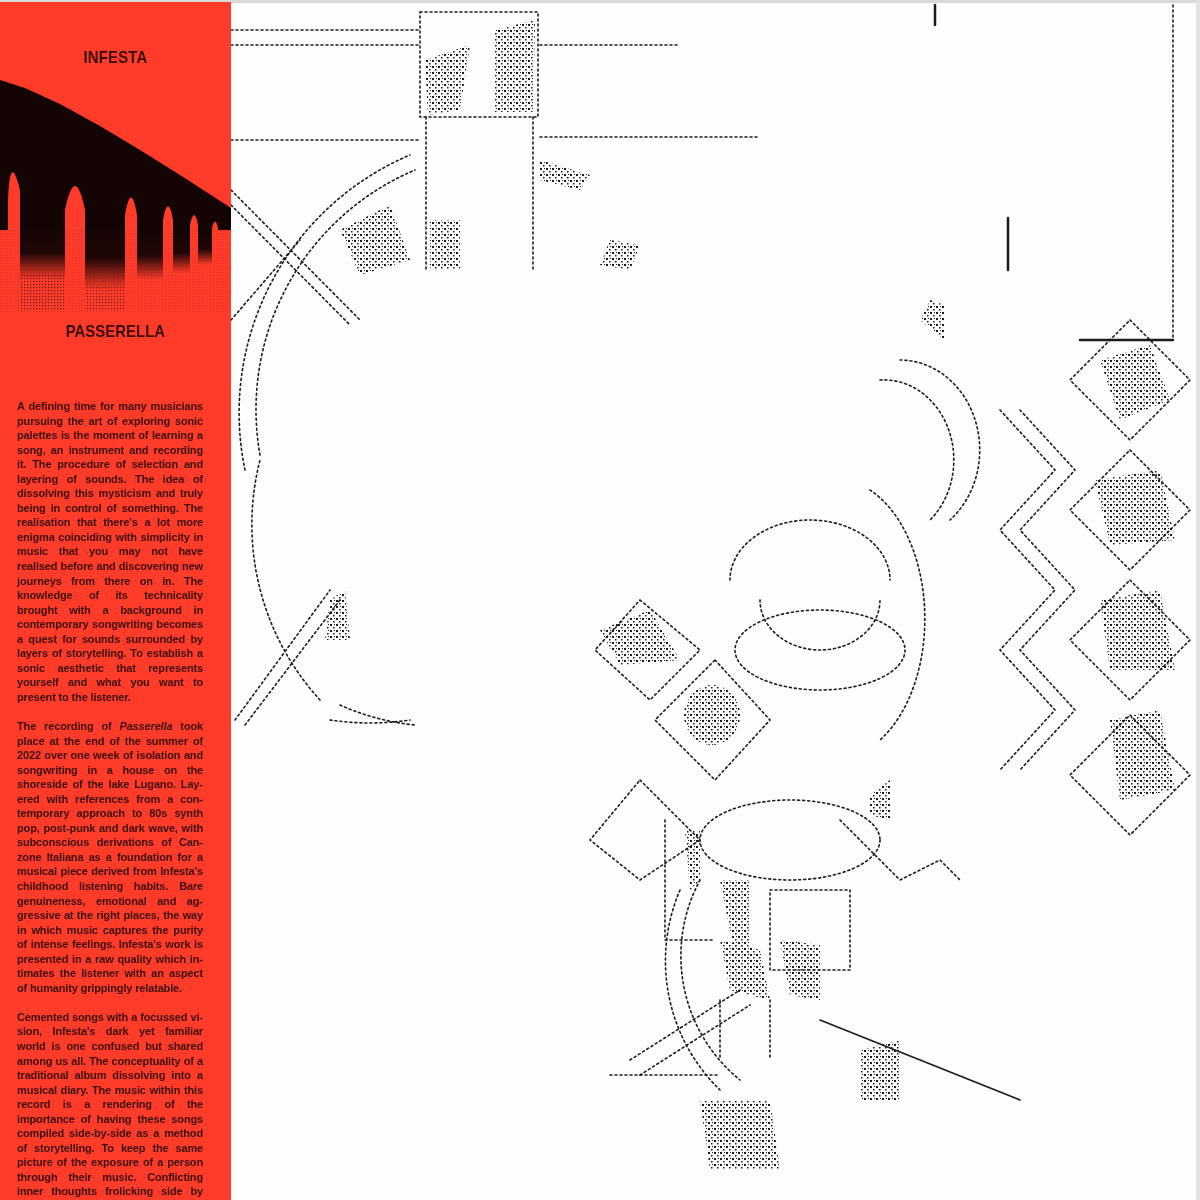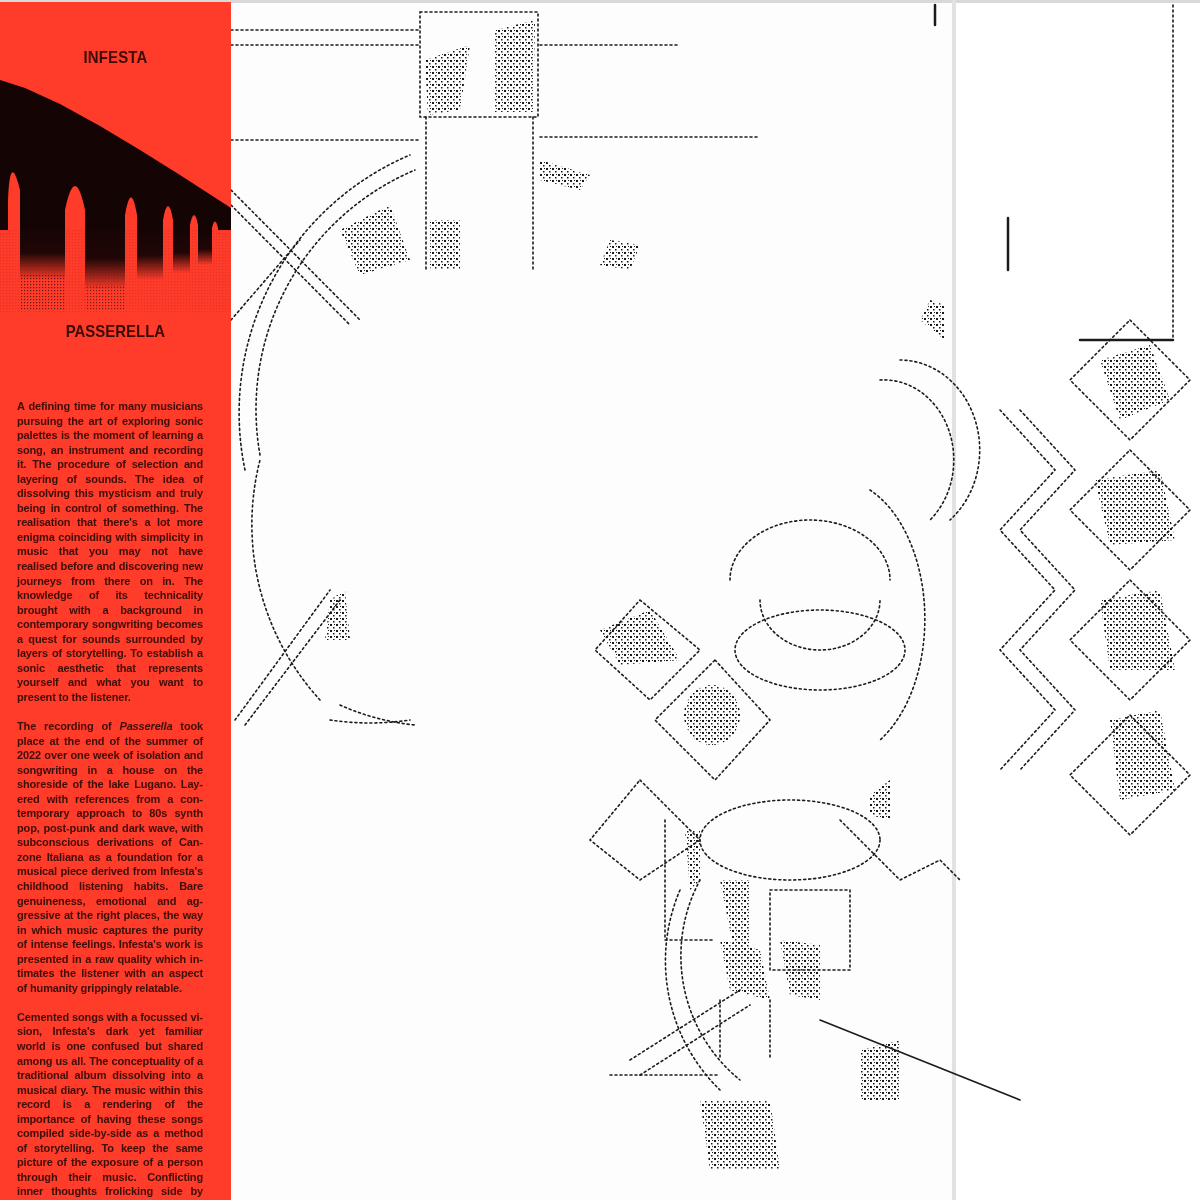--- a/index.html
+++ b/index.html
@@ -1,17 +1,17 @@
 <!DOCTYPE html>
 <html><head>
   <meta charset="utf-8">
   <style>
     html, body { margin: 0; padding: 0; }
     body { width: 1200px; height: 1200px; background: #ffffff; position: relative; overflow: hidden; font-family: "Liberation Sans", sans-serif; }
-    .cover { position: absolute; left: 0; top: 0; width: 956px; height: 1200px; background: #fdfdfd; }
+    .cover { position: absolute; left: 0; top: 0; width: 1200px; height: 1200px; background: #fdfdfd; }
     .top-edge { position: absolute; left: 0; top: 0; width: 1200px; height: 3px; background: #d9d9d9; }
     .right-edge { position: absolute; right: 0; top: 0; width: 4px; height: 1200px; background: #e2e2e2; }
     .red-panel { position: absolute; left: 0; top: 2px; width: 231px; height: 1198px; background: #ff3b2a; overflow: hidden; }
     .artist { position: absolute; left: 0; width: 231px; top: 46px; text-align: center; font-weight: bold; font-size: 17px; letter-spacing: 0.2px; color: #3a0c08; transform: scaleX(0.88); transform-origin: 115px 0; }
     .album { position: absolute; left: 0; width: 231px; top: 320px; text-align: center; font-weight: bold; font-size: 17px; color: #3a0c08; transform: scaleX(0.88); transform-origin: 115px 0; }
     .bridge { position: absolute; left: 0; top: 78px; width: 231px; height: 232px; }
     .liner { position: absolute; left: 17px; top: 397px; width: 186px; color: #3d0e0a; font-weight: bold; font-size: 11px; line-height: 14.55px; text-align: justify; hyphens: manual; letter-spacing: -0.15px; }
     .liner p { margin: 0 0 14.5px 0; }
     .liner em { font-style: italic; }
     .plan { position: absolute; left: 231px; top: 3px; width: 965px; height: 1197px; }

